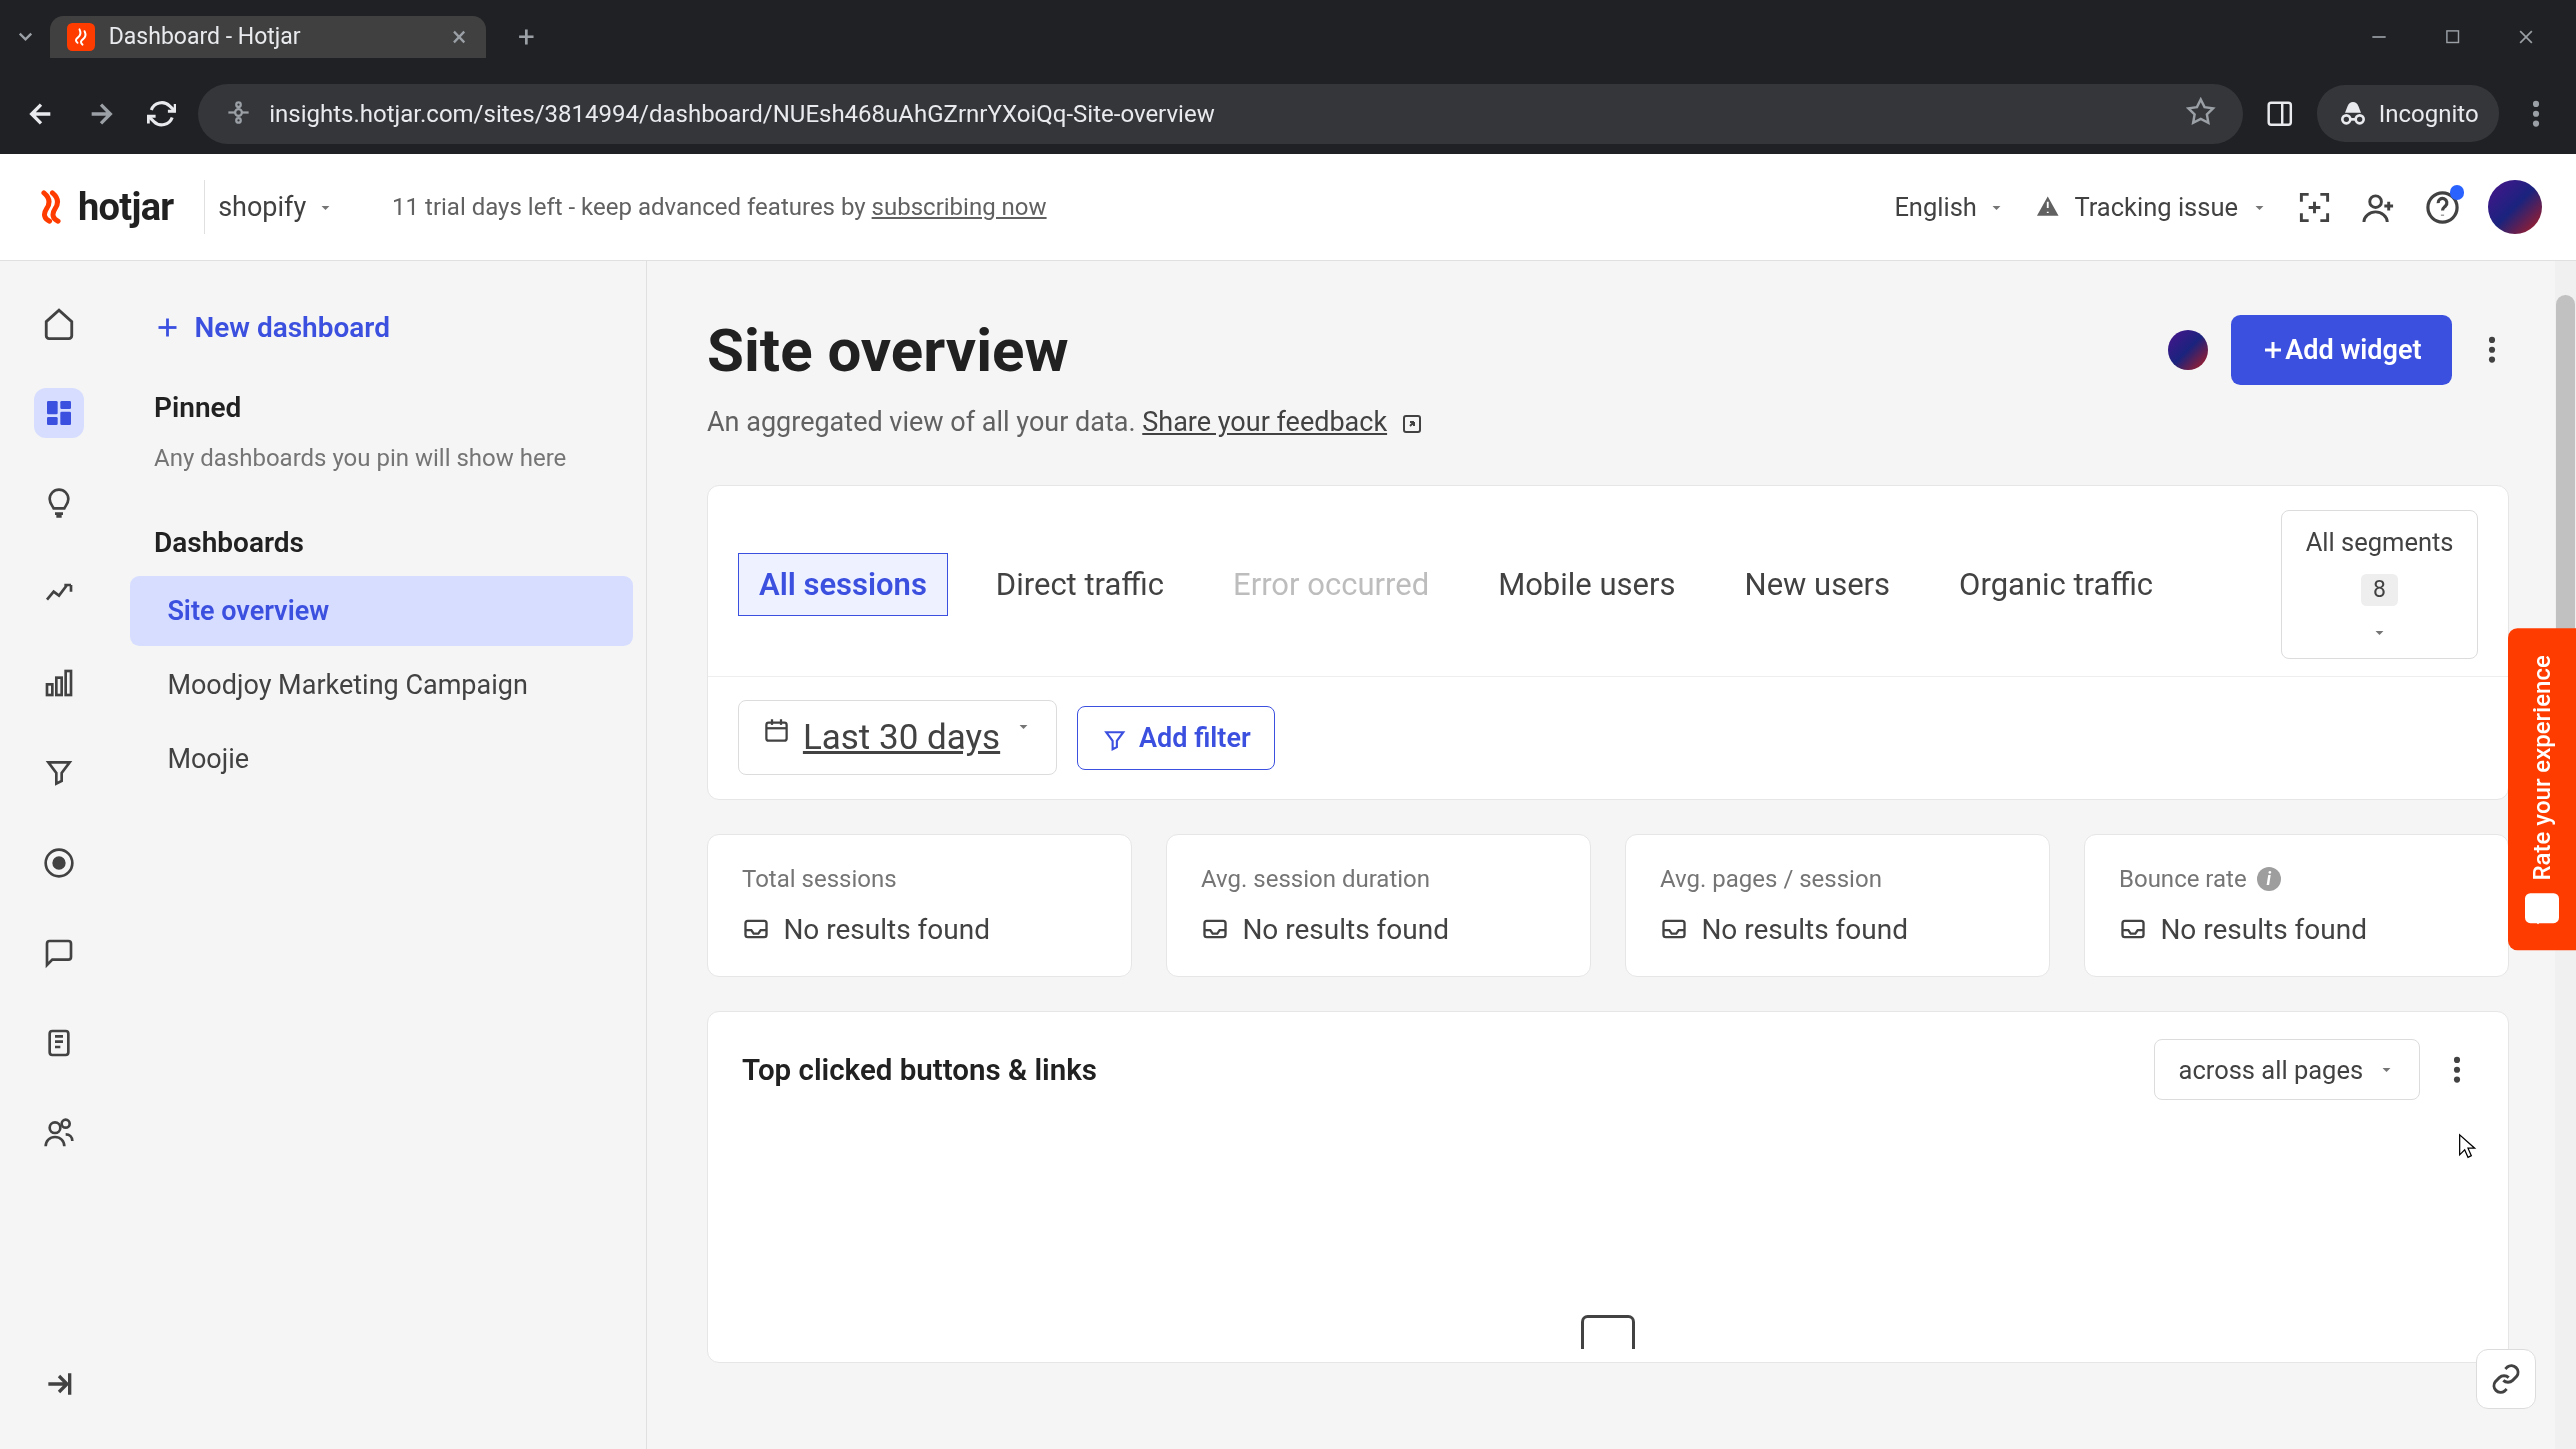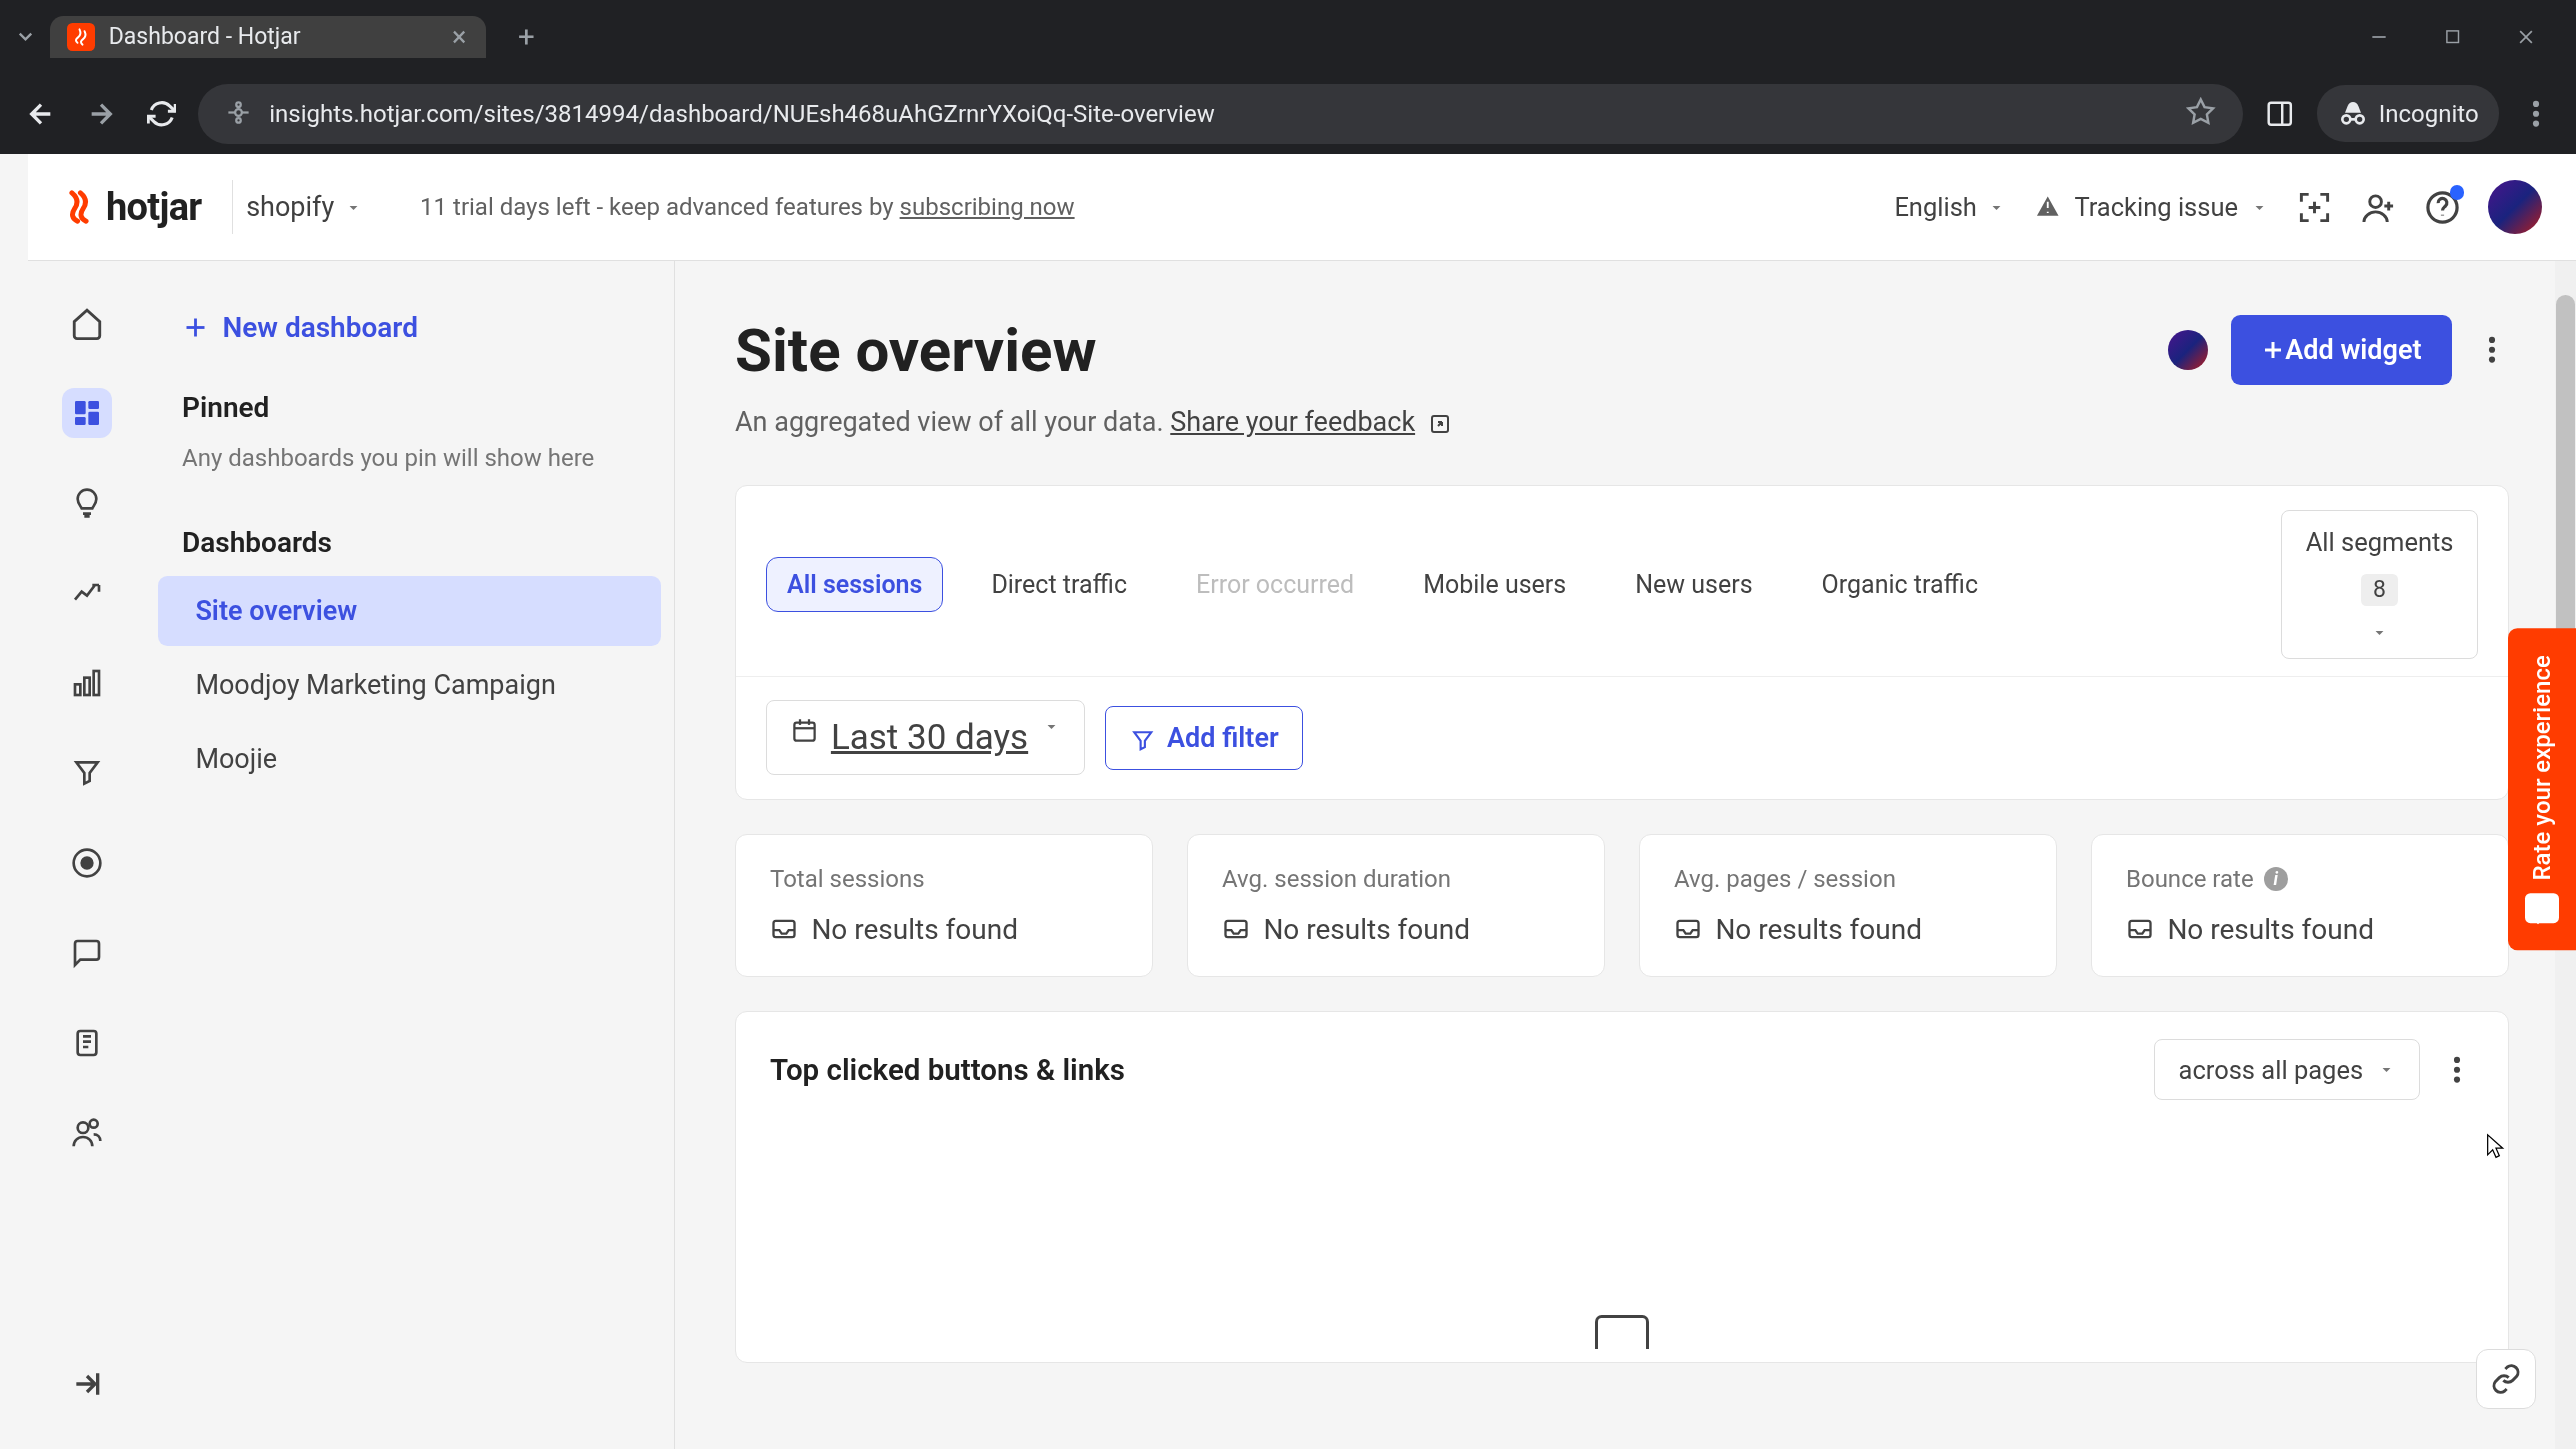--- a/index.html
+++ b/index.html
@@ -21,21 +21,21 @@
 .address-bar { height: 81px; display: flex; align-items: center; padding: 0 17px; gap: 13.4px; }
 .nav-btn { width: 47px; height: 47px; display: flex; align-items: center; justify-content: center; color: #9aa0a6; border-radius: 50%; }
 .nav-btn.active { color: #e8eaed; }
 .url-bar { flex: 1; background: #35363a; height: 60px; border-radius: 30px; display: flex; align-items: center; padding: 0 27px; gap: 17px; }
 .url-icon { color: #9aa0a6; }
 .url-text { color: #e8eaed; font-size: 24px; flex: 1; }
 .incognito-badge { background: #35363a; height: 57px; border-radius: 28px; display: flex; align-items: center; padding: 0 20px; gap: 10px; color: #e8eaed; font-size: 24px; }
 .browser-menu { width: 47px; height: 47px; display: flex; align-items: center; justify-content: center; color: #9aa0a6; }
 
 
-.app { background: #f5f5f5; height: calc(1449px - 154px); display: flex; flex-direction: column; padding-left: 28px; }
+.app { background: #f5f5f5; height: calc(1449px - 154px); display: flex; flex-direction: column; }
 .app-header { height: 107px; background: #fff; border-bottom: 0.7px solid #e0e0e0; display: flex; align-items: center; padding: 0 34px; gap: 23.5px; }
 .logo { display: flex; align-items: center; gap: 10px; }
 .logo-mark { width: 34px; height: 34px; }
 .logo-text { font-size: 38px; font-weight: 700; color: #212121; letter-spacing: -0.7px; }
 .site-selector { display: flex; align-items: center; gap: 10px; font-size: 27px; color: #404040; padding: 0 13.4px; border-left: 0.7px solid #e0e0e0; margin-left: 6.7px; height: 54px; }
 .trial-banner { font-size: 24px; color: #616161; margin-left: 20px; }
 .trial-banner a { color: #616161; text-decoration: underline; }
 .header-right { margin-left: auto; display: flex; align-items: center; gap: 27px; }
 .lang-selector { display: flex; align-items: center; gap: 10px; font-size: 25.5px; color: #424242; }
 .tracking-issue { display: flex; align-items: center; gap: 12px; font-size: 25.5px; color: #424242; }
@@ -62,21 +62,21 @@
 .page-actions { margin-left: auto; display: flex; align-items: center; gap: 23.5px; }
 .small-avatar { width: 40px; height: 40px; border-radius: 50%; background: linear-gradient(135deg, #4a148c, #1a237e, #b71c1c); }
 .add-widget-btn { background: #3c50e0; color: #fff; font-size: 27px; font-weight: 600; padding: 19px 30px; border-radius: 9.4px; display: flex; align-items: center; }
 .kebab { width: 34px; height: 34px; display: flex; align-items: center; justify-content: center; color: #424242; }
 .page-subtitle { font-size: 27px; color: #616161; margin-bottom: 47px; }
 .page-subtitle a { color: #424242; text-decoration: underline; }
 .ext-icon { display: inline-flex; vertical-align: middle; margin-left: 6.7px; }
 
 .widget-card { background: #fff; border: 0.7px solid #e6e6e6; border-radius: 12px; margin-bottom: 34px; }
 .segment-row { display: flex; align-items: center; padding: 23.5px 30px 0; border-bottom: 0.7px solid #eee; gap: 27px; flex-wrap: wrap; }
-.segment-tab { font-size: 25px; color: #424242; padding: 12px 20px; border-radius: 12px; border: 1.3px solid transparent; margin-bottom: 17px; }
+.segment-tab { font-size: 31px; color: #424242; padding: 12px 20px; border-radius: 0; border: 1.3px solid transparent; margin-bottom: 17px; }
 .segment-tab.active { border-color: #3c50e0; color: #3c50e0; font-weight: 600; background: #eef1ff; }
 .segment-tab.disabled { color: #bdbdbd; }
 .segment-dropdown { margin-left: auto; border: 0.7px solid #dcdcdc; border-radius: 8px; padding: 16px 23.5px; display: flex; align-items: center; gap: 17px; font-size: 25.5px; color: #424242; margin-bottom: 17px; flex-direction: column; }
 .segment-count { background: #eee; padding: 2.7px 12px; border-radius: 5.4px; font-size: 23px; }
 
 .filter-row { display: flex; align-items: center; padding: 23.5px 30px; gap: 20px; }
 .date-picker { border: 0.7px solid #dcdcdc; border-radius: 8px; padding: 16px 23.5px; display: flex; align-items: flex-start; gap: 13.4px; font-size: 35px; color: #424242; text-decoration: underline; }
 .add-filter-btn { border: 1.3px solid #3c50e0; color: #3c50e0; border-radius: 8px; padding: 14.8px 23.5px; display: flex; align-items: flex-end; gap: 12px; font-size: 27px; font-weight: 600; }
 
 .metrics-row { display: flex; gap: 34px; margin-bottom: 34px; margin-top: 33px; }

